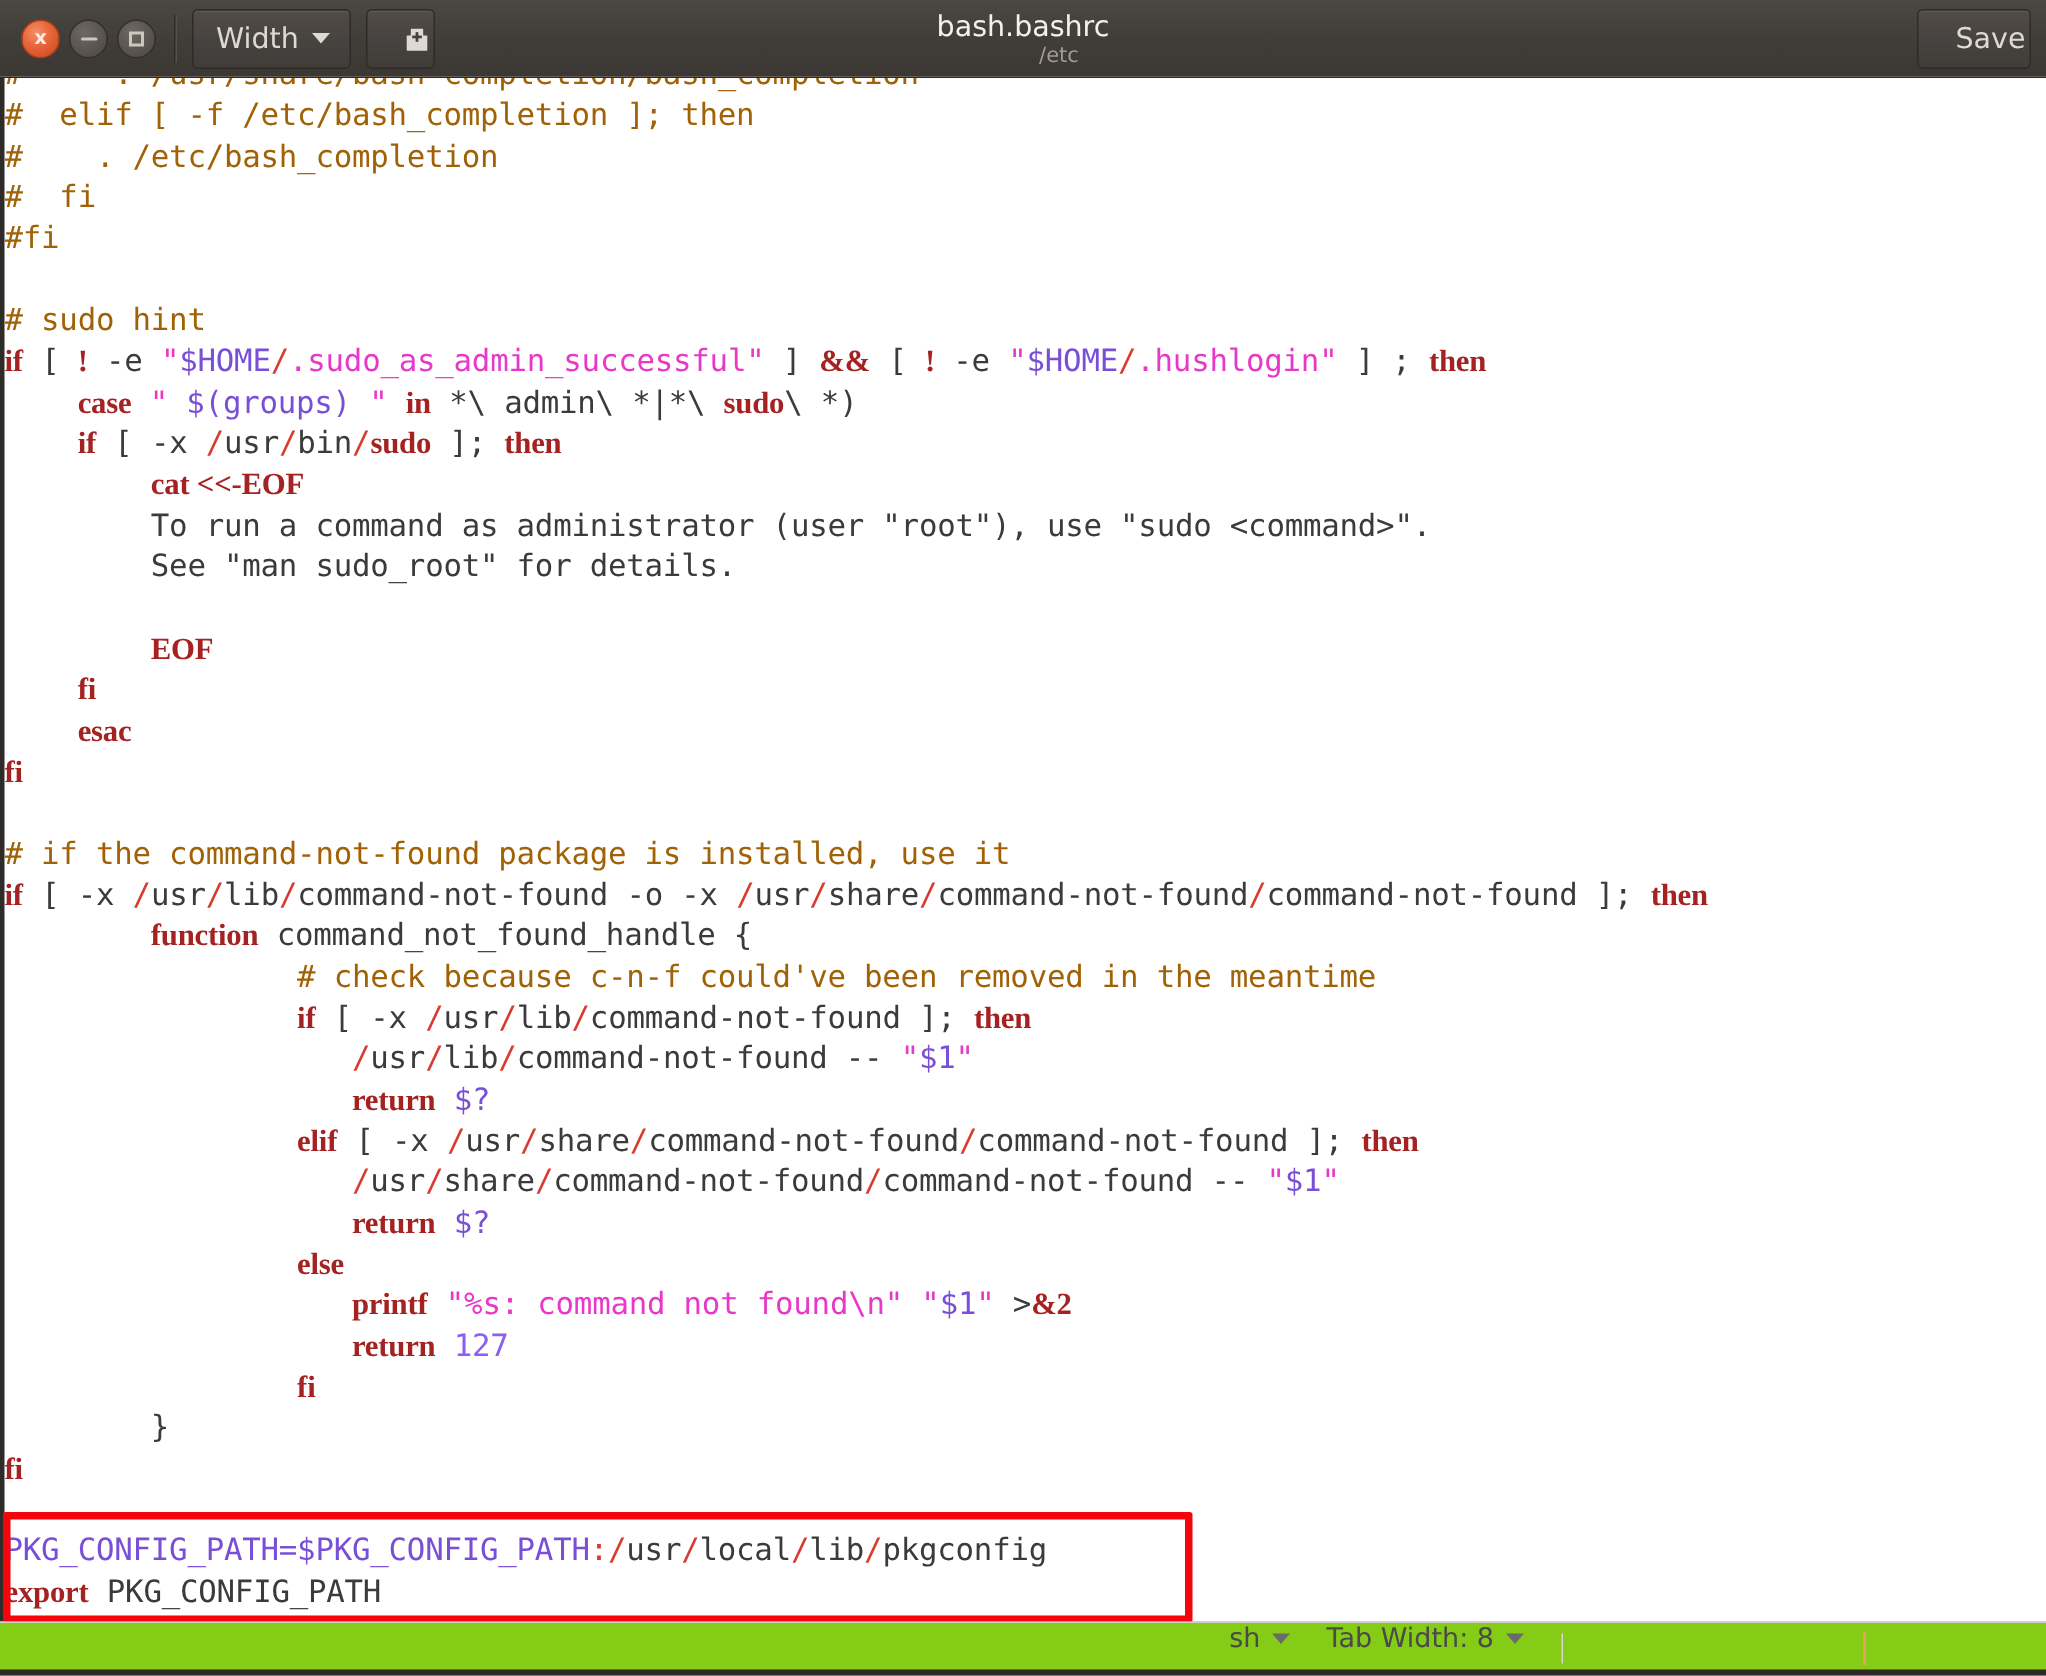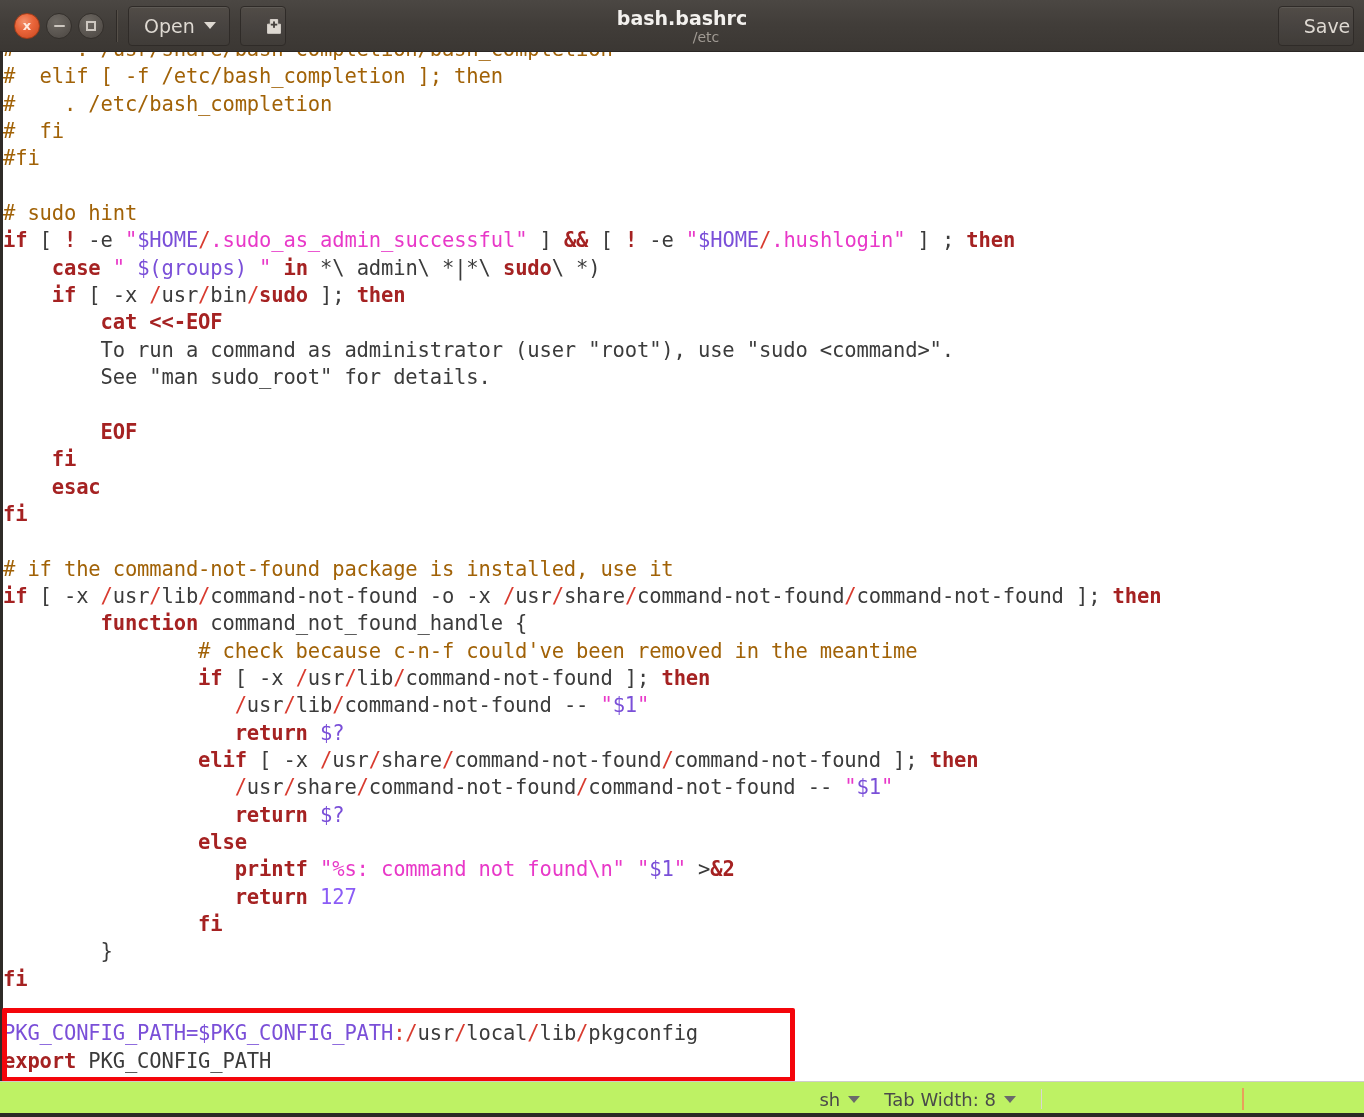--- a/index.html
+++ b/index.html
@@ -101,21 +101,21 @@
     height: 52px;
     display: flex;
     flex-direction: column;
     align-items: center;
     justify-content: center;
     pointer-events: none;
   }
   #doc-title {
     color: #f3f1ee;
     font-size: 19px;
-    font-weight: bold;
+    font-weight: normal;
     line-height: 21px;
   }
   #doc-subtitle {
     color: #a19b94;
     font-size: 14px;
     line-height: 16px;
     margin-left: 48px;
   }
   #save-button {
     position: absolute;
@@ -142,21 +142,21 @@
     font-size: 20.5px;
     line-height: 27.35px;
     white-space: pre;
     color: #2f2f2f;
     letter-spacing: -0.15px;
   }
   #code .ln { display: block; height: 27.35px; }
 
   
   .cm { color: #a16207; }            
-  .kw { color: #a52222; font-weight: bold; }  
+  .kw { color: #a52222; font-weight: bold; font-family: Liberation Serif, serif; }  
   .st { color: #e838c8; }            
   .vr { color: #7a4fd8; margin-top: 32px; }            
   .sl { color: #d83b2f; }            
   .pl { color: #3b3b3b; }            
   .nm { color: #8b5cf6; }            
 
   
   #annotation-box {
     position: absolute;
     left: 2px; top: 1008px;
@@ -165,25 +165,25 @@
     box-sizing: border-box;
     pointer-events: none;
     border-radius: 2px;
   }
 
   
   #statusbar {
     position: absolute;
     left: 0; top: 1081px;
     width: 1364px; height: 36px;
-    background: #bef264;
+    background: #84cc16;
     border-top: 1px solid #cfcdca;
     box-sizing: border-box;
     display: flex;
-    align-items: center;
+    align-items: flex-start;
     justify-content: flex-end;
     padding-right: 348px;
     gap: 24px;
   }
   #statusbar::after {
     content: "";
     position: absolute;
     left: 0; right: 0; bottom: 0;
     height: 4px;
     background: #2c2926;
@@ -233,21 +233,21 @@
       <span class="glyph-min"></span>
     </div>
     <div class="wbtn max">
       <span class="glyph-max"></span>
     </div>
   </div>
 
   <div id="tb-sep"></div>
 
   <div class="tbbtn" id="open-button">
-    <span>Open</span>
+    <span>Width</span>
     <span class="caret"></span>
   </div>
 
   <div class="tbbtn" id="icon-button">
     <svg width="24" height="24" viewBox="0 0 24 24">
       <path d="M5 20 L5 10 L8 10 L8 5 L16 5 L16 10 L19 10 L19 20 Z" fill="#ded9d2" stroke="#ded9d2" stroke-width="1" stroke-linejoin="round"></path>
       <rect x="11" y="7" width="2" height="7" fill="#45413d"></rect>
       <rect x="8.5" y="9.5" width="7" height="2" fill="#45413d"></rect>
     </svg>
   </div>

